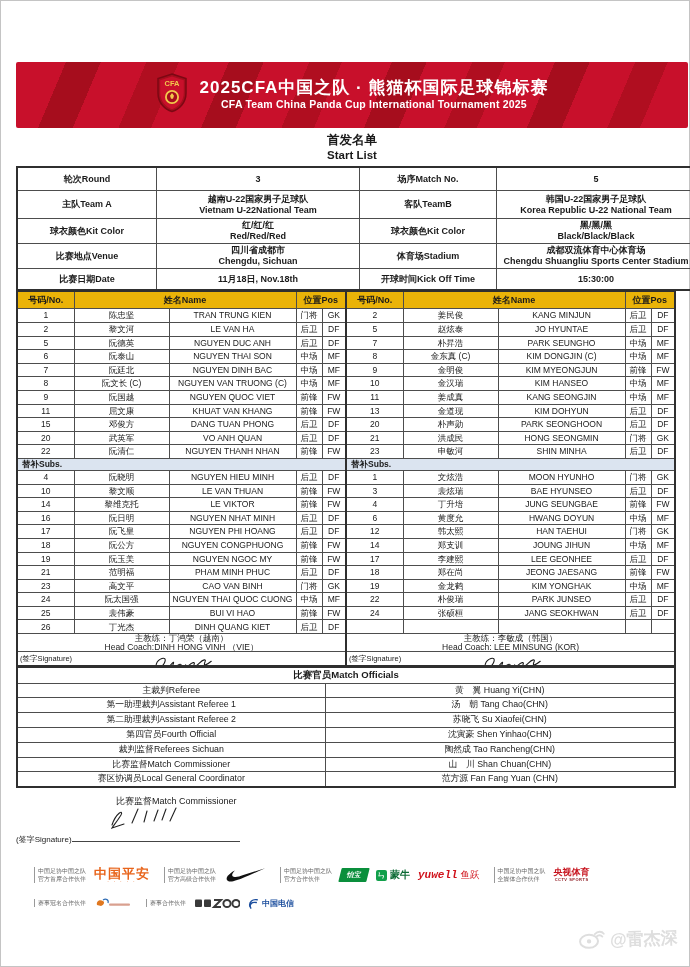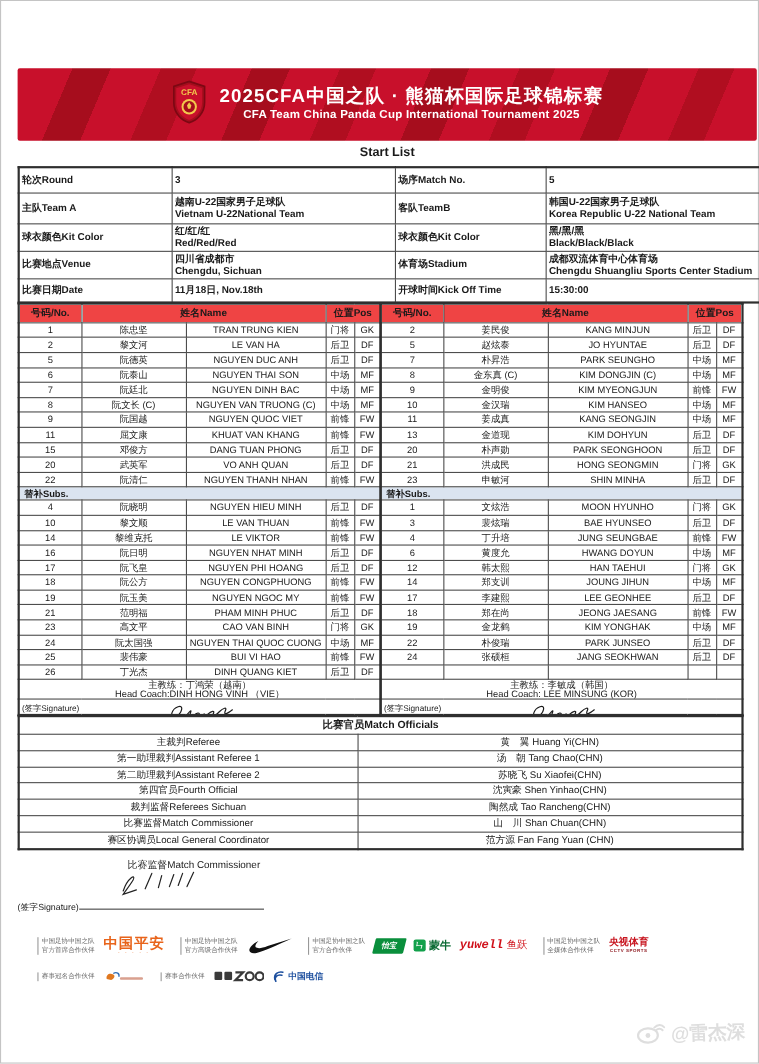--- a/index.html
+++ b/index.html
@@ -22,33 +22,33 @@
   .heading-cn{font-size:12.5px;font-weight:bold;line-height:1.25;}
   .heading-en{font-size:11.5px;font-weight:bold;line-height:1.2;}
 
   
   table{border-collapse:collapse;table-layout:fixed;}
   td,th{border:1px solid #4d4d4d;padding:0 2px;overflow:hidden;white-space:nowrap;}
   .frame{border:2px solid #2f2f2f;}
 
   
   .info-table{width:658px;}
-  .info-table td{font-size:9px;font-weight:bold;line-height:1.25;}
+  .info-table td{text-align:center;font-size:9px;font-weight:bold;line-height:1.25;}
   .info-table .c1{width:134px;} .info-table .c2{width:198px;}
   .info-table .c3{width:132px;margin-top:21px;} .info-table .c4{width:194px;}
   .r-a td{height:22px;} .r-b td{height:27px;} .r-c td{height:24px;}
   .r-d td{height:24px;} .r-e td{height:20px;}
   .two-line{white-space:normal;}
 
   
   .roster-wrap{display:flex;margin-top:-1px;}
   .roster{width:329px;}
   .roster col.cn{width:57px;}.roster col.cnm{width:95px;}.roster col.cen{width:127px;}
   .roster col.cp1{width:26px;}.roster col.cp2{width:24px;}
-  .roster th{height:16px;font-size:9px;font-weight:bold;text-align:center;background:#ef4444;}
+  .roster th{height:16px;font-size:9px;font-weight:bold;text-align:center;background:#eab308;}
   .roster td{height:12.6px;font-size:8.5px;text-align:center;line-height:1;}
   .subs-row td{background:#dbe4f0;font-weight:bold;text-align:left;font-size:8.5px;height:11px;padding-left:4px;}
   .coach-cell{height:26px;text-align:center;font-size:8.5px;line-height:1.35;white-space:normal;}
   .sig-cell{height:26px;position:relative;}
   .sig-label{position:absolute;left:2px;bottom:2px;font-size:7.5px;}
   .sig-scribble{position:absolute;left:50%;top:1px;transform:translateX(-50%);}
 
   
   .officials{width:658px;margin-top:-1px;}
   .officials .t-row td{height:15px;font-size:9.5px;font-weight:bold;text-align:center;}
@@ -105,20 +105,21 @@
           <path d="M16 20 l2 2.8 -1 3 h-2 l-1 -3 z" fill="#f2c94c"></path>
         </svg>
       </span>
       <span class="banner-text">
         <span class="banner-cn" style="display:block">2025CFA中国之队 · 熊猫杯国际足球锦标赛</span>
         <span class="banner-en" style="display:block">CFA Team China Panda Cup International Tournament 2025</span>
       </span>
     </div>
 
     <div class="heading">
+      <div class="heading-cn">首发名单</div>
       <div class="heading-en">Start List</div>
     </div>
 
     <table class="info-table frame">
       <tbody>
           <tr class="r-a">
         <td class="c1">轮次Round</td>
         <td class="c2">3</td>
         <td class="c3">场序Match No.</td>
         <td class="c4">5</td>

